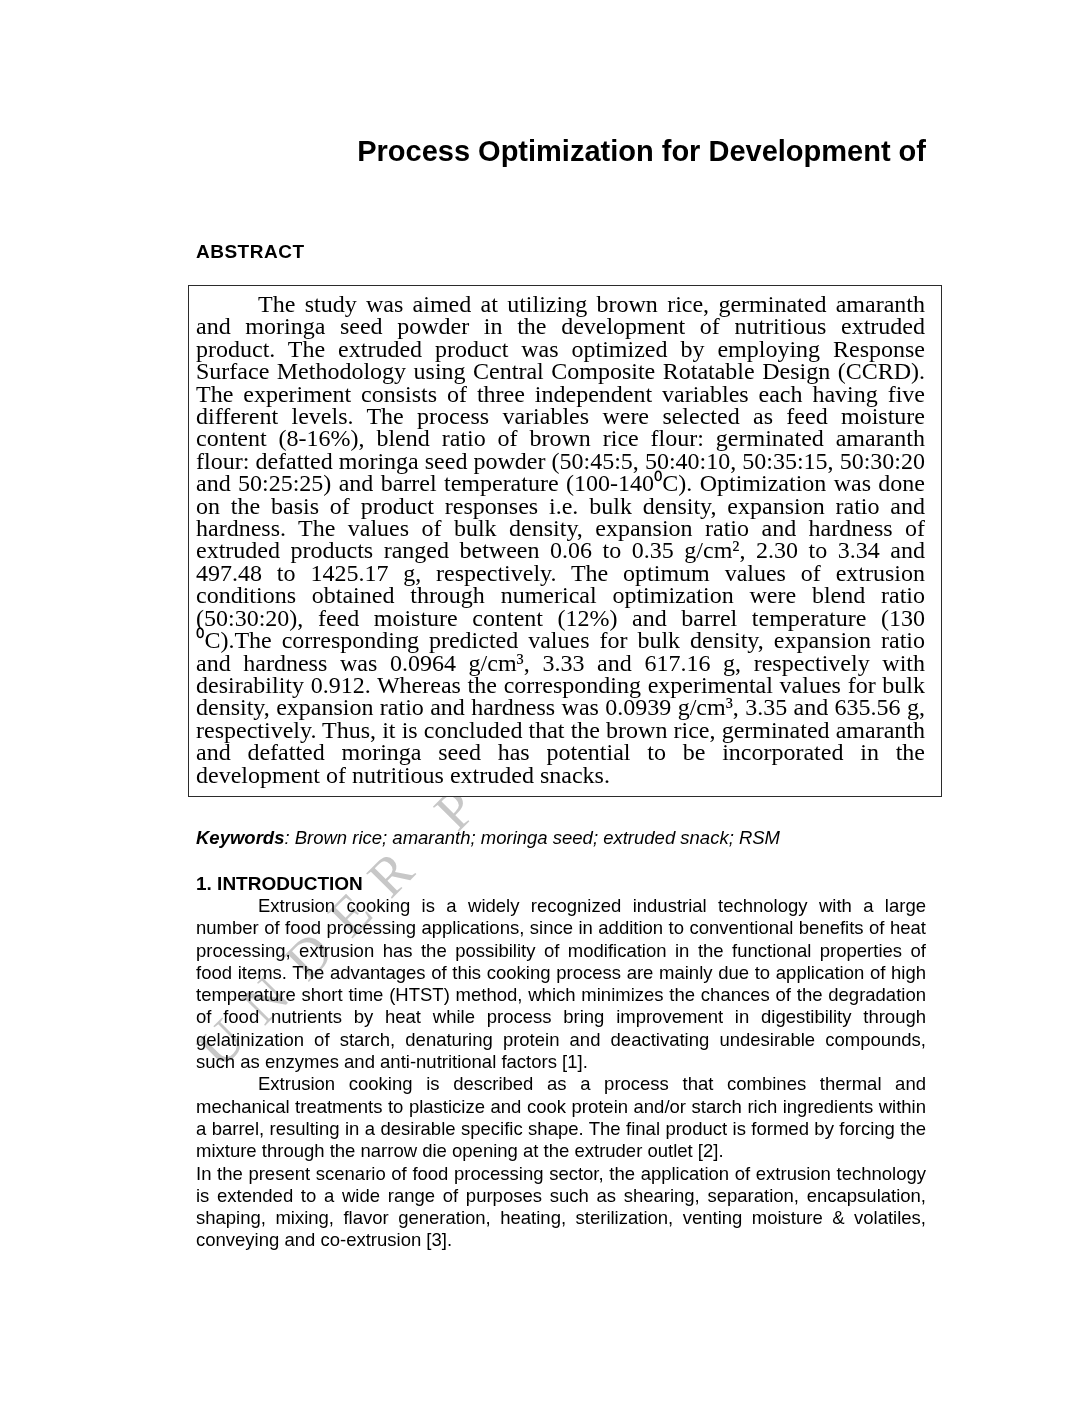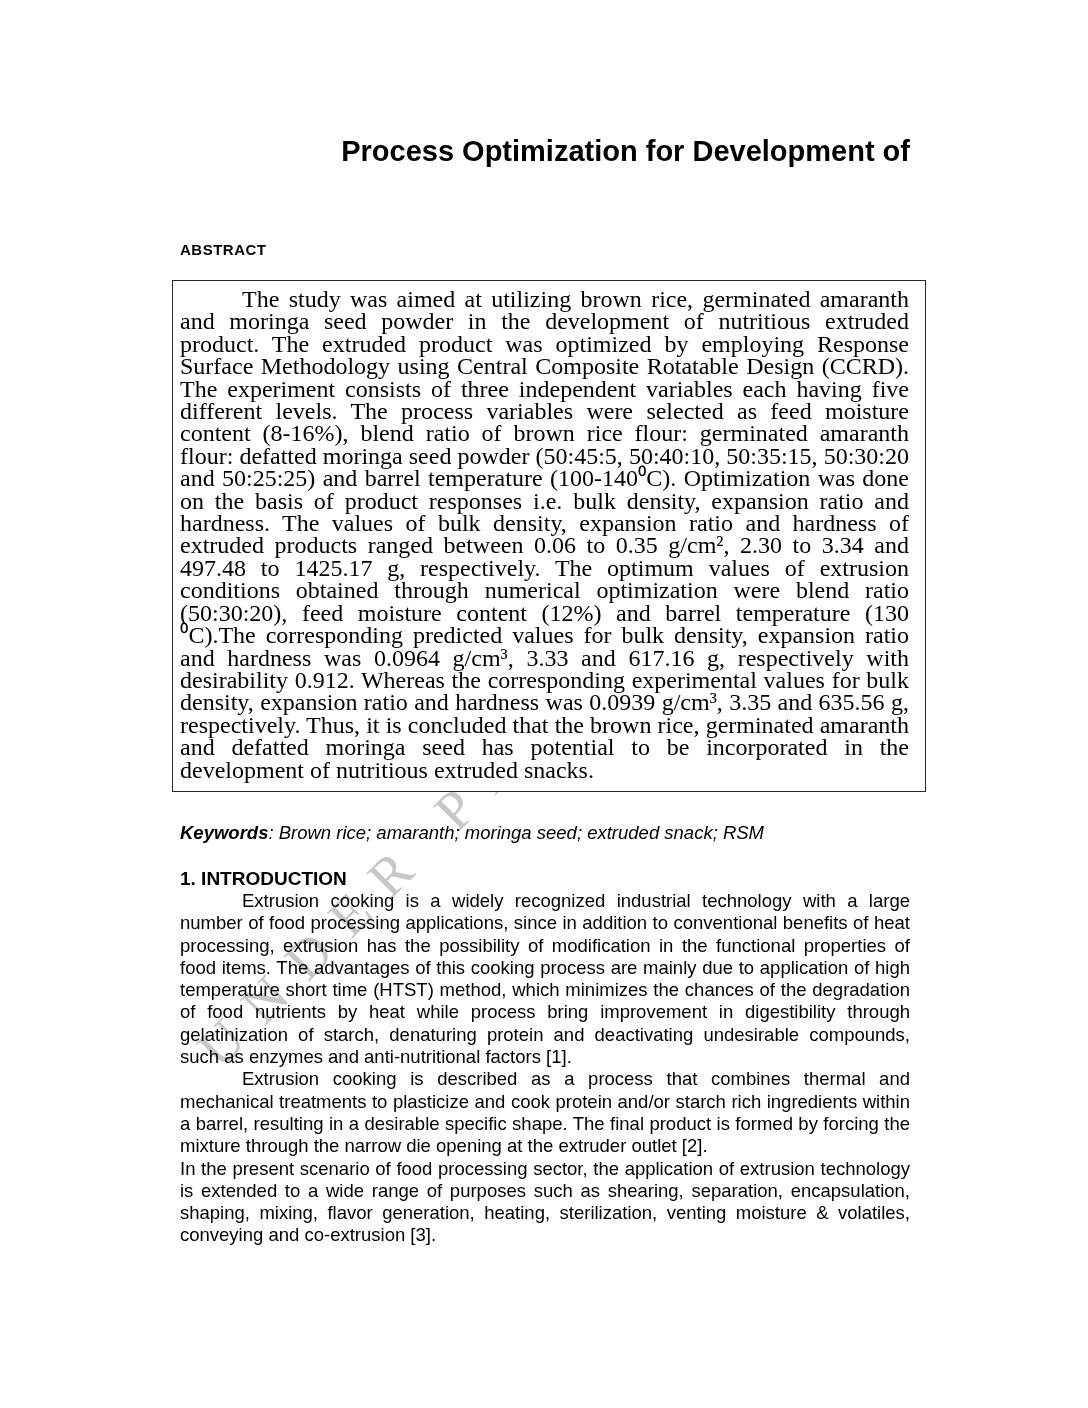--- a/index.html
+++ b/index.html
@@ -23,37 +23,37 @@
     font-size:55px;
     letter-spacing:22px;
     color:#9a9a9a;
     opacity:0.55;
     white-space:nowrap;
     z-index:0;
     user-select:none;
   }
   .content {
     position:absolute;
-    left:180px;
+    left:196px;
     top:0;
     width:730px;
     z-index:1;
   }
   .title {
     margin:134px 0 0 0;
     font-weight:700;
     font-size:29px;
     line-height:35px;
     text-align:right;
     color:#000;
   }
   .title-line { display:block; }
   .abstract-heading {
     margin:72px 0 11px 0;
-    font-size:15px;
+    font-size:19px;
     font-weight:700;
     letter-spacing:0.5px;
     color:#000;
   }
   .abstract-box {
     margin:22px -16px 0 -8px;
     border:1px solid #2b2b2b;
     background:#ffffff;
     padding:7px 16px 10px 7px;
     position:relative;

